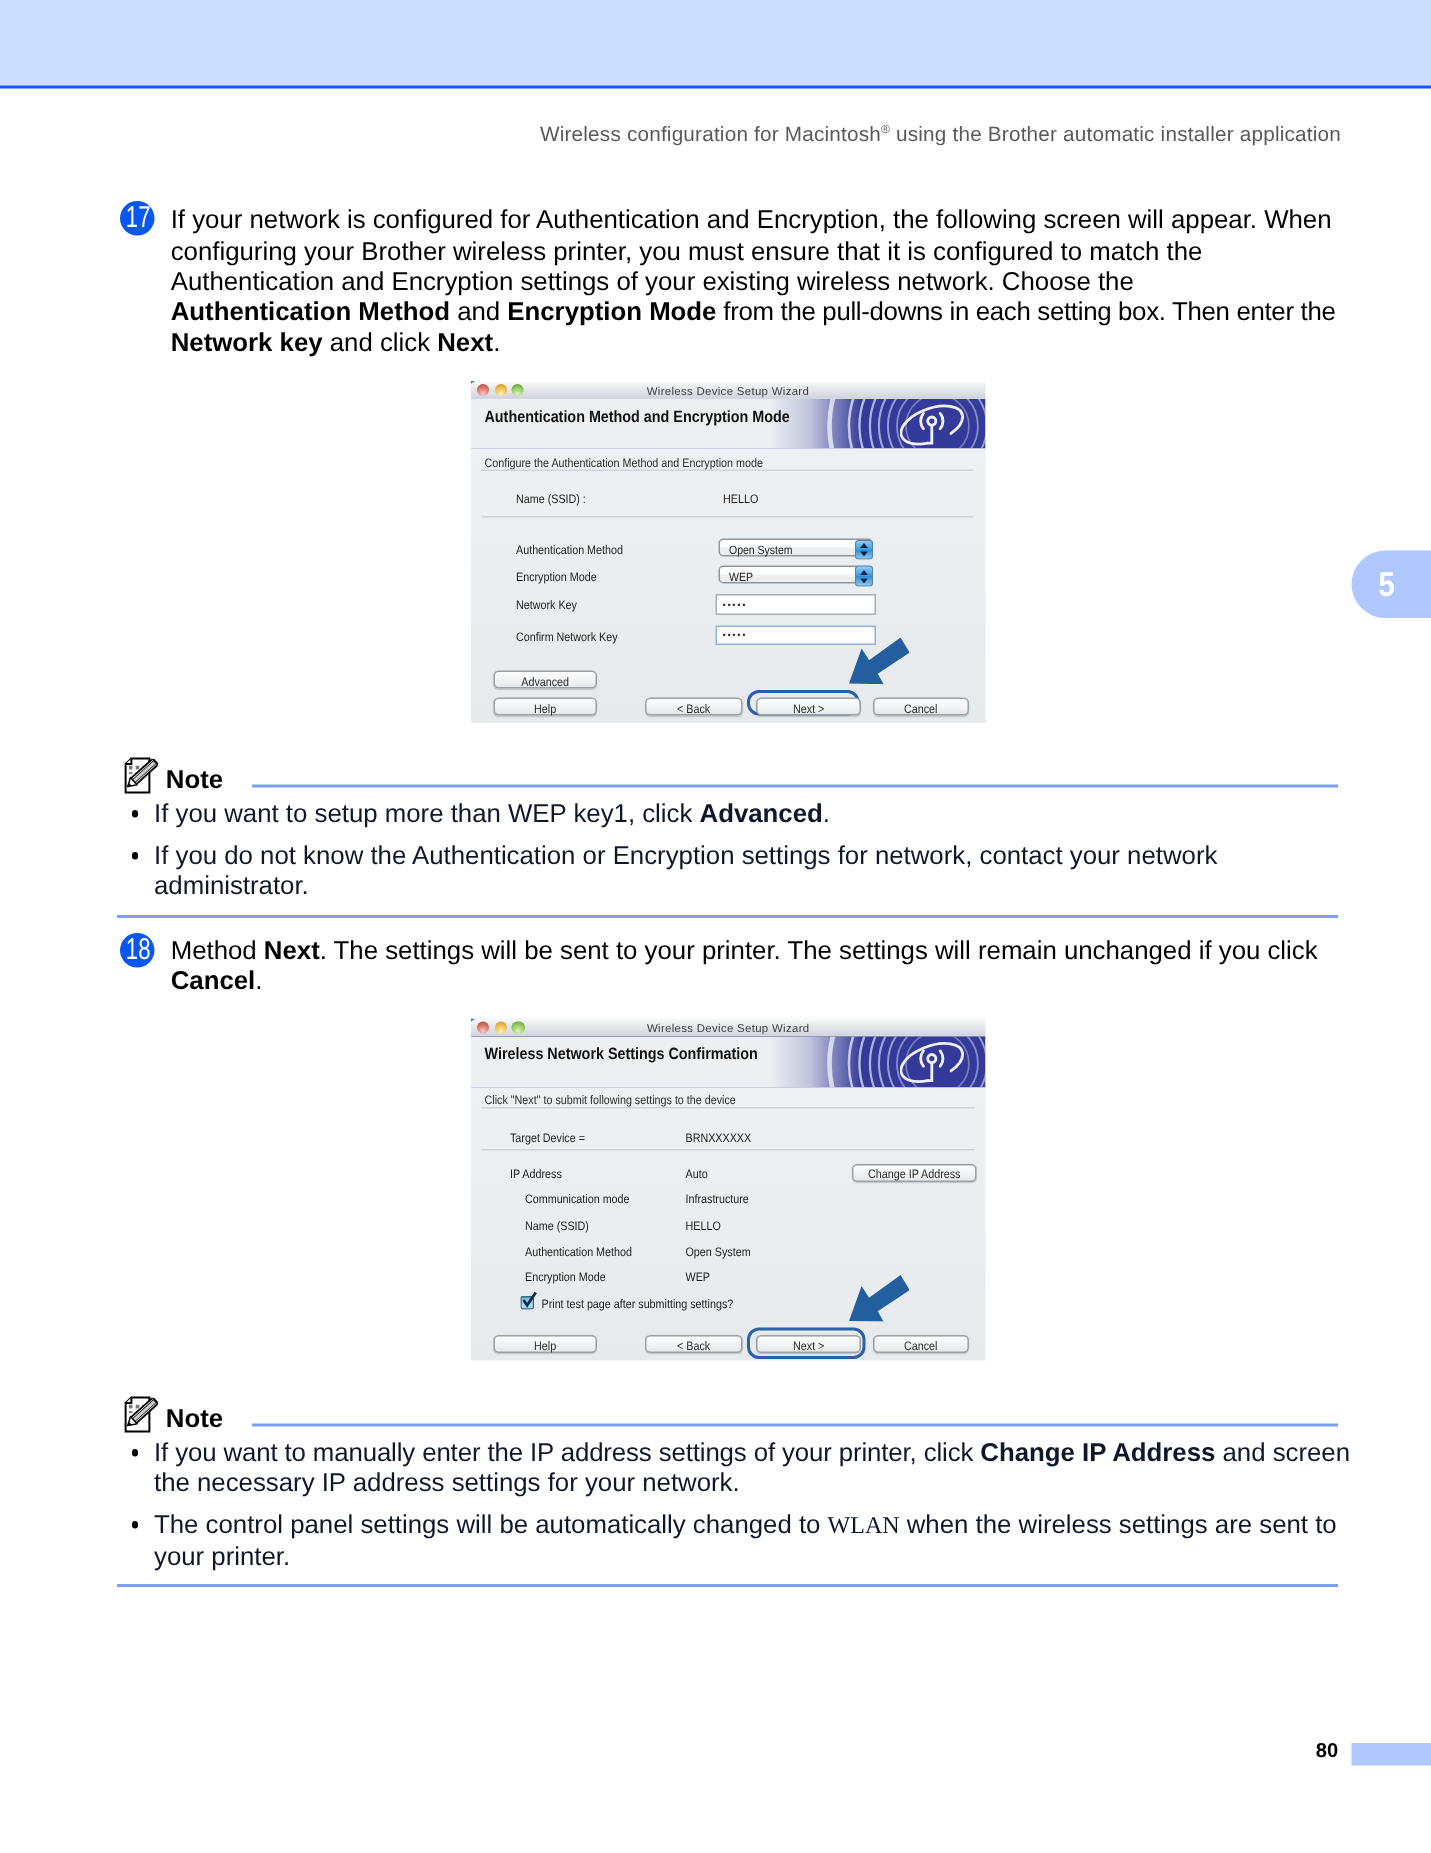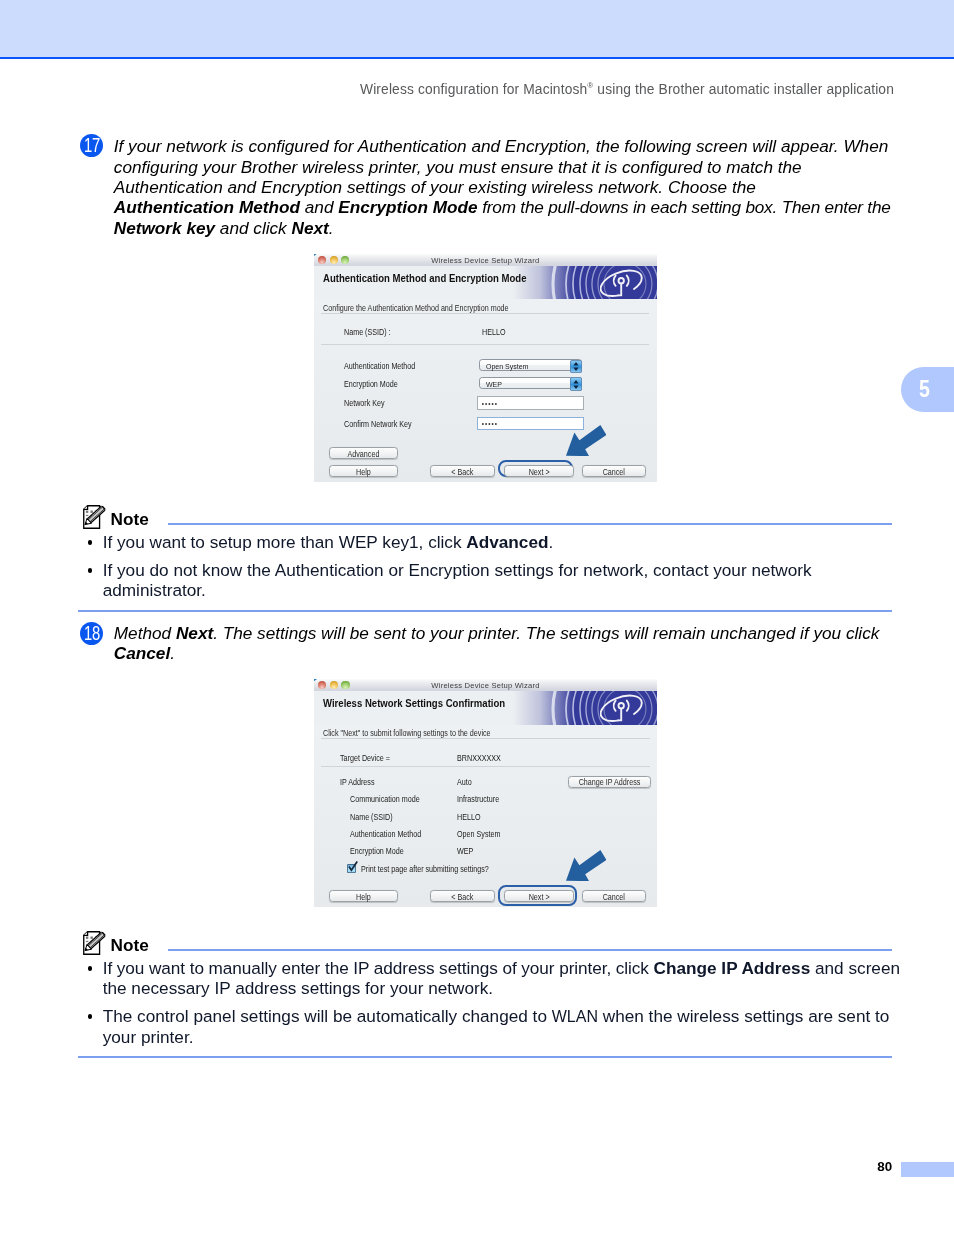--- a/index.html
+++ b/index.html
@@ -28,35 +28,35 @@
              line-height:13.4px;}
   .page-num-bar{position:absolute;left:900.9px;top:1162px;width:53.1px;height:15px;background:#b0c8fd;}
 
   
   .step-num{position:absolute;width:23.2px;height:23.2px;border-radius:50%;
             background:#0a57ef;color:#fff;font-size:0;text-align:center;}
   .step-num > span{display:inline-block;font-size:20px;line-height:23.2px;
             font-weight:400;transform:scaleX(0.74);transform-origin:50% 50%;}
   .step-body{position:absolute;left:113.8px;font-size:17.2px;line-height:20.4px;color:#000;
              width:790px;}
-  .step-body .ln{white-space:nowrap;height:20.4px;font-style:italic;}
+  .step-body .ln{white-space:nowrap;height:20.4px;}
   b{font-weight:bold;}
 
   
   .note{position:absolute;left:78.4px;width:814px;}
   .note-icon{position:absolute;left:4.4px;top:1.4px;width:24.3px;height:24px;display:block;}
   .note-icon svg{display:block;}
   .note-label{position:absolute;left:32.2px;top:7.7px;font-size:17.2px;font-weight:bold;color:#000;
               line-height:17px;white-space:nowrap;}
   .note-head-rule{position:absolute;left:89.2px;width:724.8px;top:19.4px;height:2px;background:#7d9ff0;}
   .note-rule-bottom{position:absolute;left:0;height:2px;width:814px;background:#7d9ff0;}
   .note-item{position:absolute;left:24.3px;font-size:17.2px;line-height:20.4px;color:#0f172a;}
   .note-item .ln{white-space:nowrap;height:20.4px;}
   .note-bullet{position:absolute;left:9.2px;width:4.8px;height:4.8px;border-radius:50%;background:#000;}
-  .mono{font-family:Liberation Sans, sans-serif;font-size:16px;}
+  .mono{font-family:Liberation Serif, serif;font-size:16px;}
 
   
   .shot *{box-sizing:border-box;}
   .shot{position:absolute;width:343.4px;height:228.4px;overflow:hidden;
         background:#eceff1;font-family:"Liberation Sans",sans-serif;}
   .corner-mark{position:absolute;left:0;top:0.1px;width:3.4px;height:2.4px;
         background:#2a7bbf;clip-path:polygon(0 0,100% 0,0 100%);}
   .shot-title{position:absolute;left:0;top:0;width:343.4px;height:13px;
         background:linear-gradient(180deg,#fbfcfc 0%,#eceef0 28%,#e0e2e8 60%,#d4d7df 88%,#d4d7df 100%);
         border-bottom:1.4px solid #a7abb3;}

